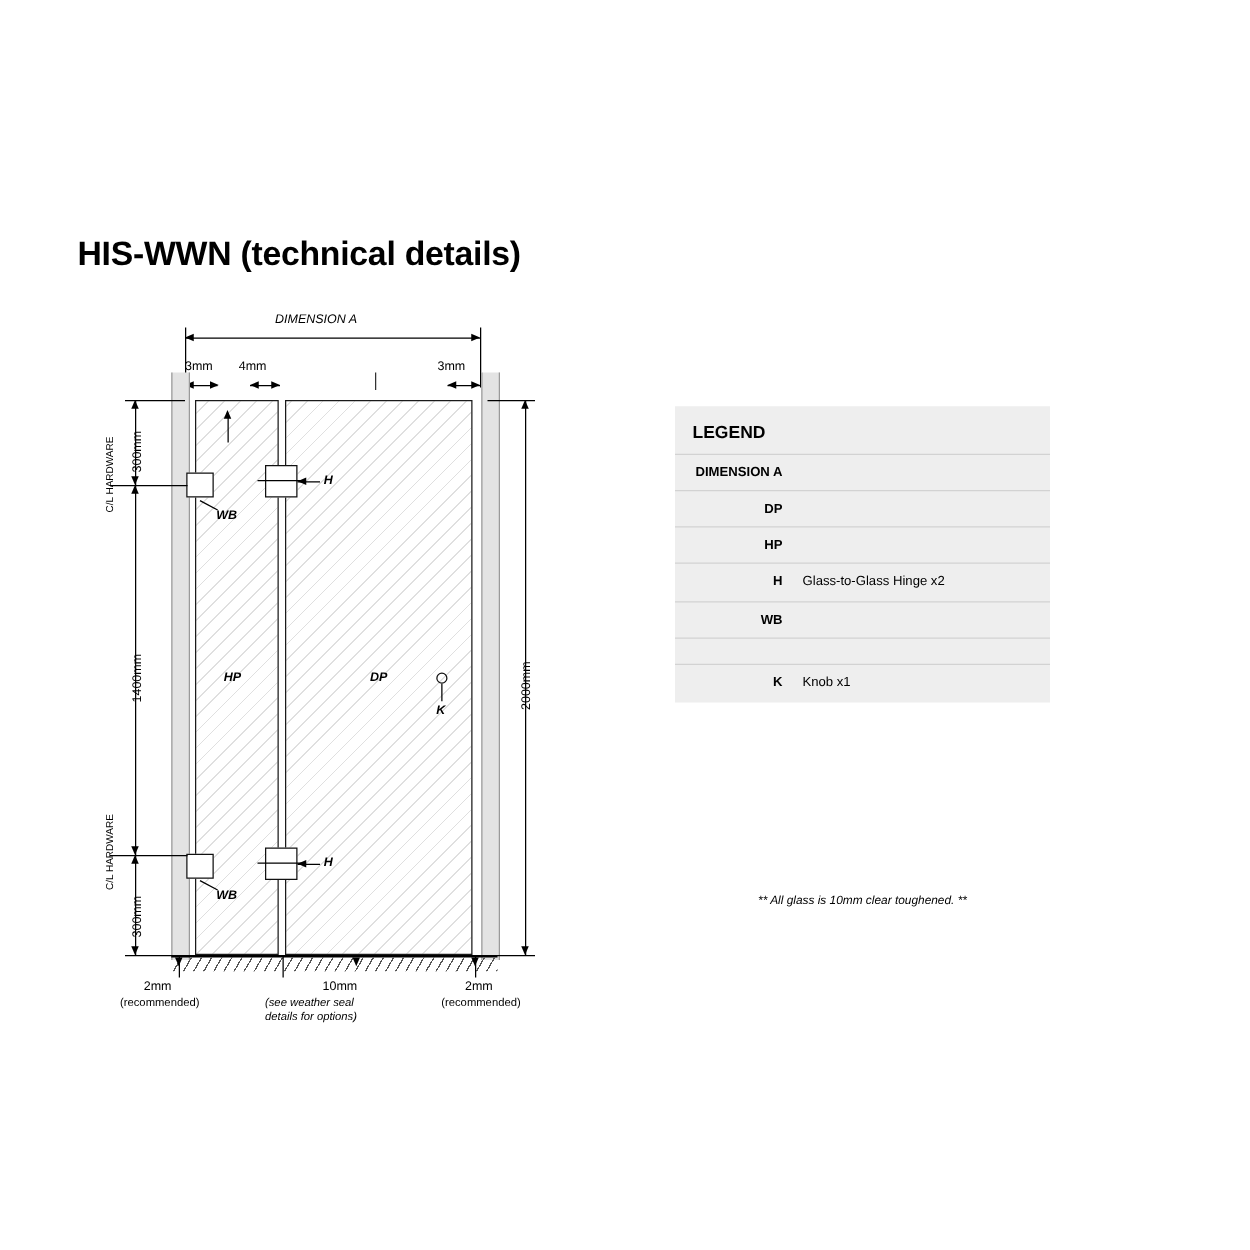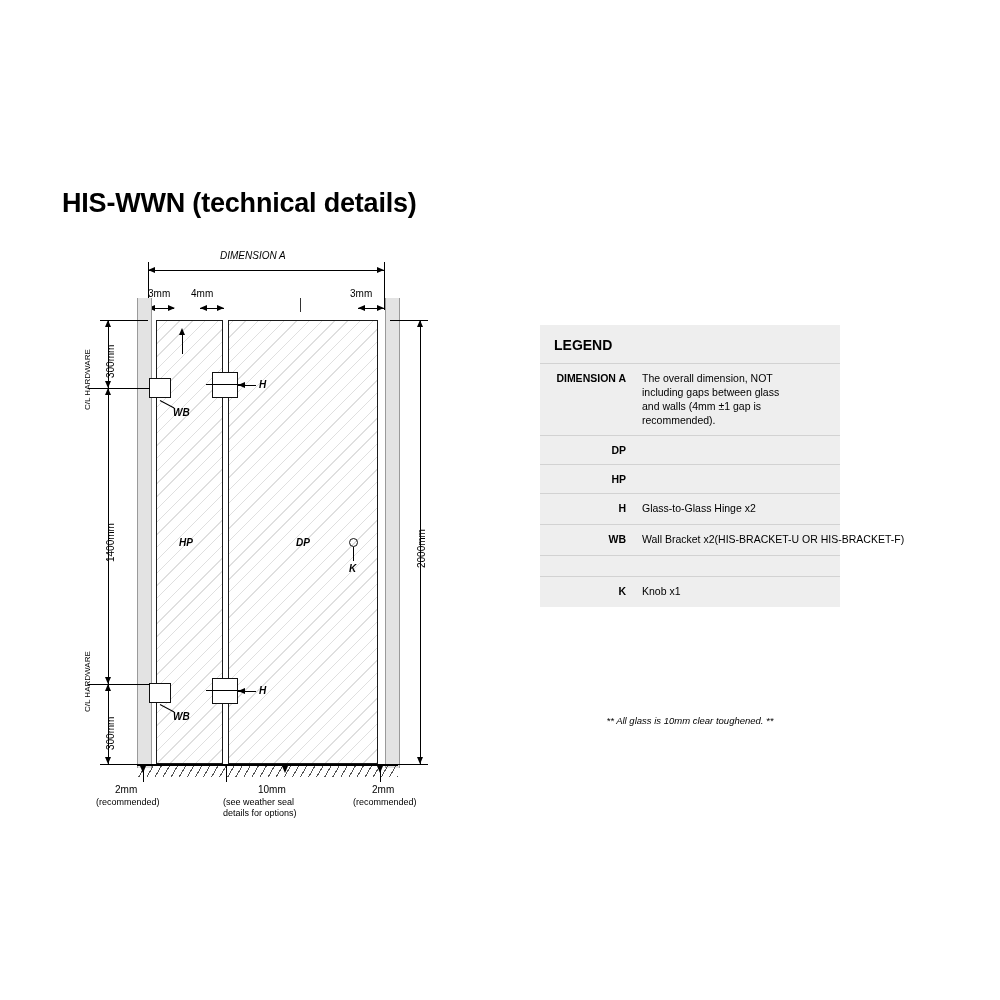--- a/index.html
+++ b/index.html
@@ -275,50 +275,45 @@
   <div class="vline" style="left:166px; top:514px; height:18px;"></div>
   <div class="vline" style="left:320px; top:514px; height:18px;"></div>
   <div class="ah ah-d" style="left:80px; top:516px;"></div>
   <div class="ah ah-d" style="left:222px; top:516px;"></div>
   <div class="ah ah-d" style="left:317px; top:516px;"></div>
 
   <div class="lbl" style="left:55px; top:534px;">2mm</div>
   <div class="lbl" style="left:36px; top:547px; font-size:9px;">(recommended)</div>
 
   <div class="lbl" style="left:198px; top:534px;">10mm</div>
-  <div class="lbl" style="left:163px; top:547px; font-size:9px; line-height:1.25; white-space:pre-line; ">(see weather seal
+  <div class="lbl" style="left:152px; top:547px; font-size:9px; line-height:1.25; white-space:pre-line; font-style:italic;">(see weather seal
 details for options)</div>
 
   <div class="lbl" style="left:312px; top:534px;">2mm</div>
   <div class="lbl" style="left:293px; top:547px; font-size:9px;">(recommended)</div>
 </div>
 
 <div id="legend">
   <div class="legend-title">LEGEND</div>
 
   <div class="lrow">
     <div class="lkey">DIMENSION A</div>
-    <div class="lval">The overall dimension, NOT
-including gaps between glass
-and walls (4mm ±1 gap is
-recommended).</div>
   </div>
   <div class="lrow">
     <div class="lkey">DP</div>
   </div>
   <div class="lrow">
     <div class="lkey">HP</div>
   </div>
   <div class="lrow">
     <div class="lkey">H</div>
     <div class="lval">Glass-to-Glass Hinge x2</div>
   </div>
   <div class="lrow">
     <div class="lkey">WB</div>
-    <div class="lval wide">Wall Bracket x2(HIS-BRACKET-U OR HIS-BRACKET-F)</div>
   </div>
   <div class="spacer-row"></div>
   <div class="lrow">
     <div class="lkey">K</div>
     <div class="lval">Knob x1</div>
   </div>
 </div>
 
 <div style="position:absolute; left:540px; top:705px; width:300px;">
   <div class="legend-note">** All glass is 10mm clear toughened. **</div>

